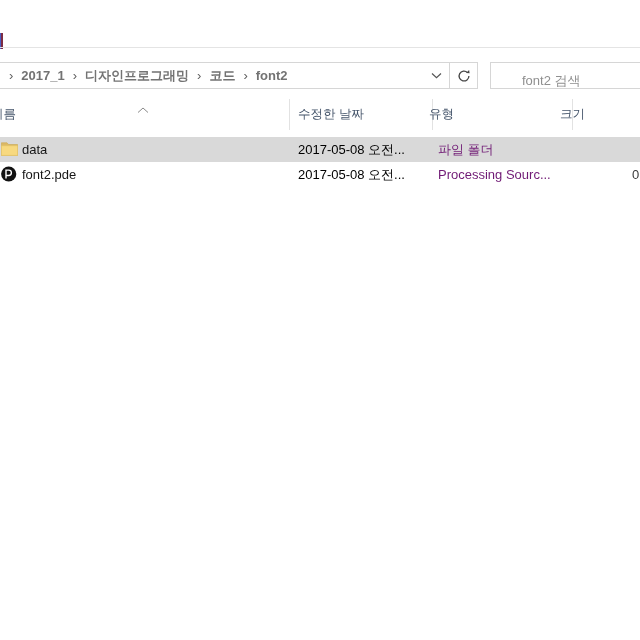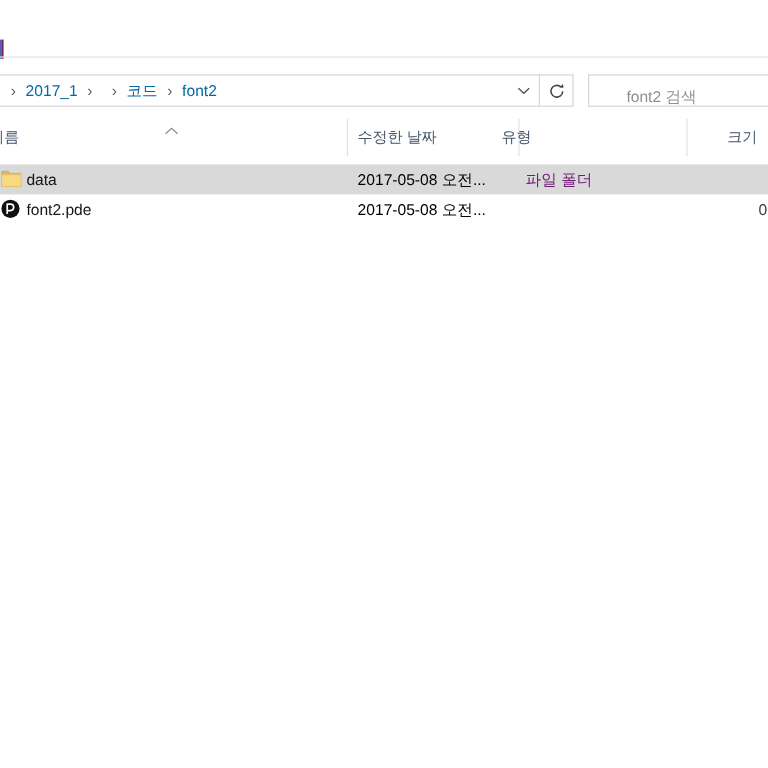--- a/index.html
+++ b/index.html
@@ -27,21 +27,21 @@
     border: 1px solid #d6d6d6; border-left: none;
     box-sizing: border-box;
     display: flex; align-items: center;
     font-size: 13px;
   }
   .breadcrumb { display: flex; align-items: center; padding-left: 1px; white-space: nowrap; }
   .crumb-sep {
     color: #5f5f5f; font-size: 13px; padding: 0 8px;
     cursor: default; line-height: 25px;
   }
-  .crumb-item { color: #0369a1; line-height: 25px; cursor: default; }
+  .crumb-item { color: #737373; line-height: 25px; cursor: default; font-weight: bold; }
   .bar-spacer { flex: 1; }
   .dd-chevron { margin-right: 7px; display: flex; align-items: center; }
 
   .refresh-box {
     position: absolute; top: 62px; left: 450px; width: 28px; height: 27px;
     border: 1px solid #d6d6d6; border-left: none;
     box-sizing: border-box;
     display: flex; align-items: center; justify-content: center;
   }
 
@@ -83,20 +83,21 @@
 <div class="artifact artifact-blue"></div>
 <div class="artifact artifact-red"></div>
 
 <div class="top-separator"></div>
 
 <div class="address-bar">
   <div class="breadcrumb">
     <span class="crumb-sep">›</span>
     <span class="crumb-item">2017_1</span>
     <span class="crumb-sep">›</span>
+    <span class="crumb-item">디자인프로그래밍</span>
     <span class="crumb-sep">›</span>
     <span class="crumb-item">코드</span>
     <span class="crumb-sep">›</span>
     <span class="crumb-item">font2</span>
   </div>
   <div class="bar-spacer"></div>
   <span class="dd-chevron">
     <svg width="11" height="7" viewBox="0 0 11 7">
         <polyline points="1,1.5 5.5,5.7 10,1.5" stroke="#555555" stroke-width="1.2" fill="none"></polyline>
       </svg>
@@ -121,22 +122,22 @@
 <div class="col-divider" style="left:572px"></div>
 
 <span class="sort-caret">
   <svg width="12" height="7" viewBox="0 0 12 7">
       <polyline points="1,5.5 6,1 11,5.5" stroke="#8a8a8a" stroke-width="1" fill="none"></polyline>
     </svg>
 </span>
 
 <div class="hdr" style="left:-9px">이름</div>
 <div class="hdr" style="left:298px">수정한 날짜</div>
-<div class="hdr" style="left:418px">유형</div>
-<div class="hdr" style="left:606px">크기</div>
+<div class="hdr" style="left:429px">유형</div>
+<div class="hdr" style="left:560px">크기</div>
 
 <div class="row selected" style="top:137px">
   <span class="cell-icon">
     <svg width="17" height="15" viewBox="0 0 17 15">
       <path d="M0.4 1.8 h5.6 l1.5 1.7 h9.1 v10.9 h-16.2 z" fill="#dcb967" stroke="#c9a84f" stroke-width="0.6"></path>
       <path d="M0.4 4.7 h16.2 v9.7 h-16.2 z" fill="#f7d980" stroke="#e3c267" stroke-width="0.6"></path>
     </svg>
   </span>
   <span class="cell cell-name">data</span>
   <span class="cell cell-modified">2017-05-08 오전...</span>
@@ -146,14 +147,15 @@
 
 <div class="row" style="top:162px">
   <span class="cell-icon">
     <svg width="16" height="16" viewBox="0 0 16 16">
       <circle cx="7.7" cy="8" r="7.6" fill="#111111"></circle>
       <path d="M5 3.6 v8.8 M5 4.1 h2.7 a2.7 2.7 0 0 1 0 5.4 h-2.3" stroke="#ffffff" stroke-width="1.4" fill="none"></path>
     </svg>
   </span>
   <span class="cell cell-name">font2.pde</span>
   <span class="cell cell-modified">2017-05-08 오전...</span>
+  <span class="cell cell-type">Processing Sourc...</span>
   <span class="cell cell-size">0</span>
 </div>
 
 </body></html>

